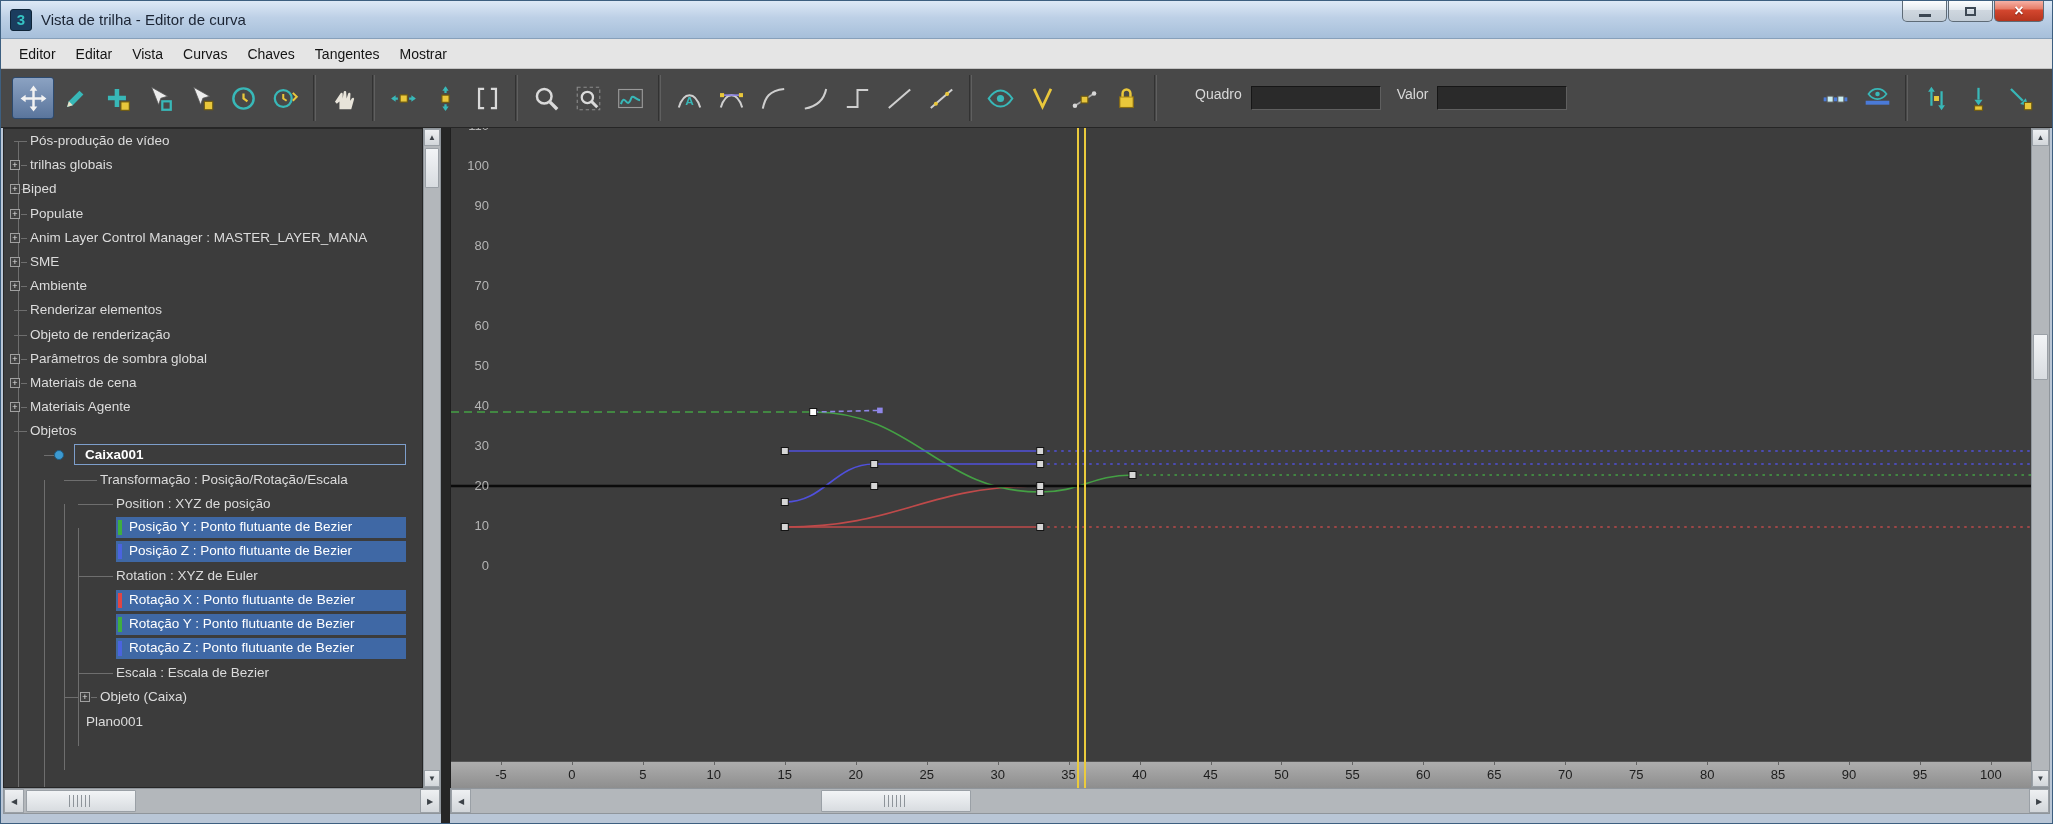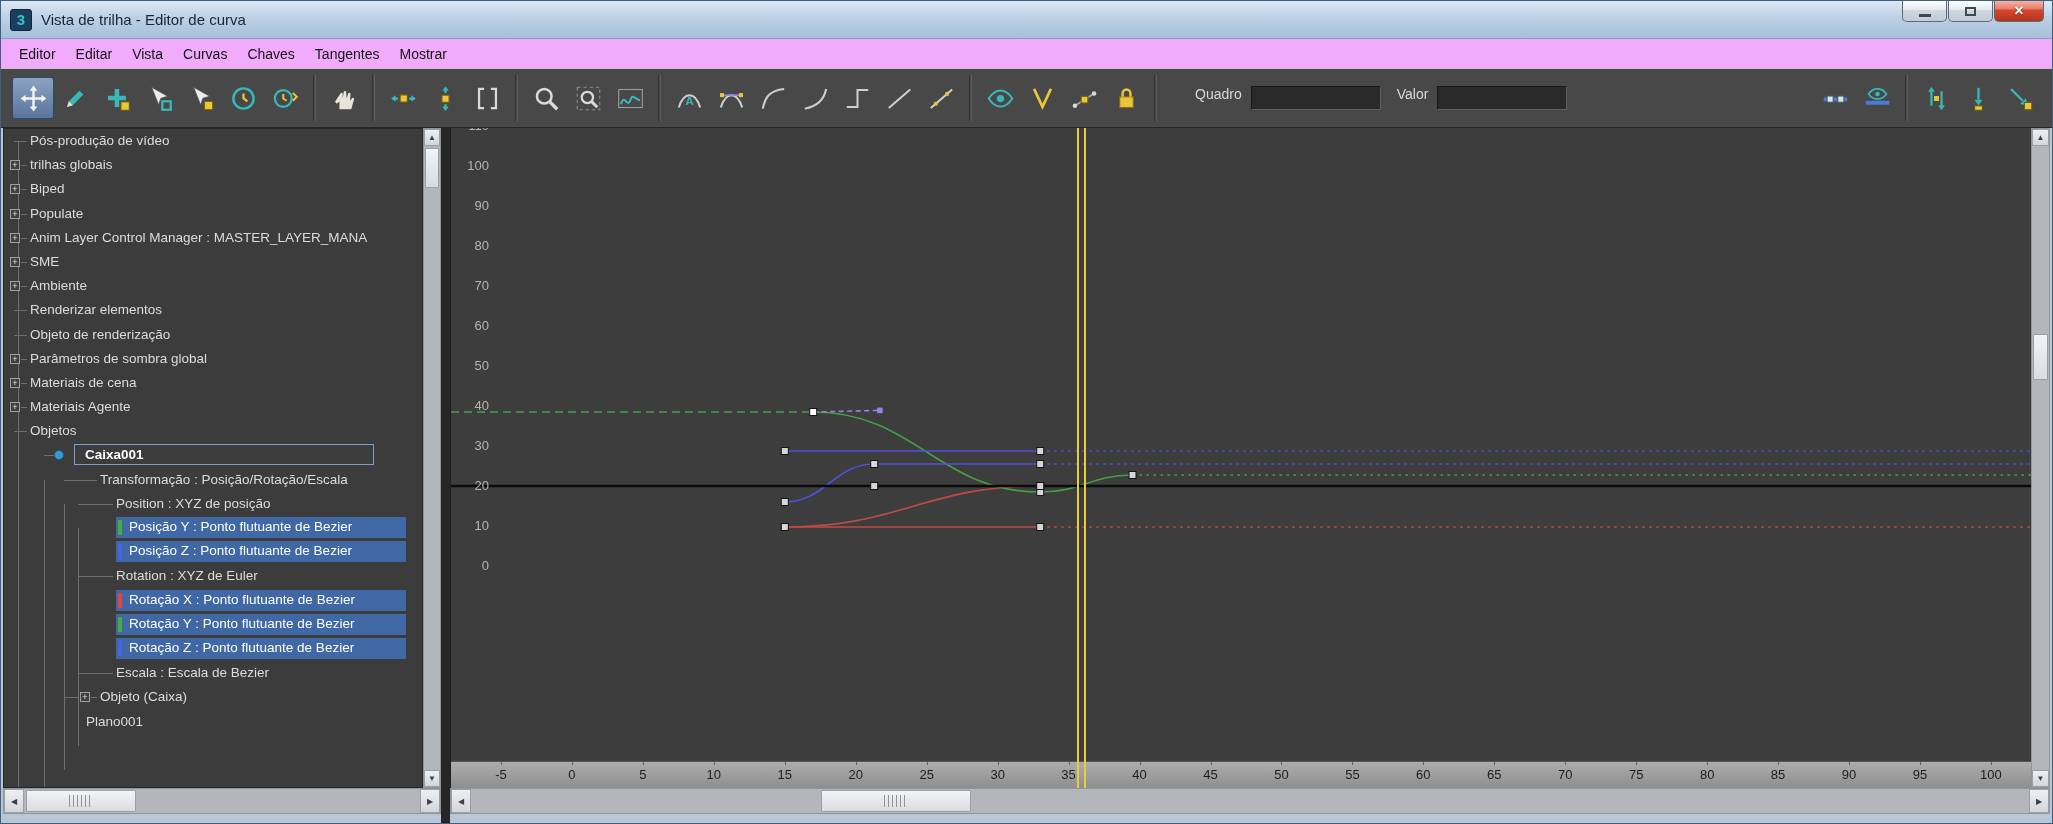--- a/index.html
+++ b/index.html
@@ -13,21 +13,21 @@
   .app-icon span{color:#35c3c3;font-weight:bold;font-size:15px;line-height:1}
   .title{font-size:15px;color:#1b2433;margin-left:9px}
   .winbtns{margin-left:auto;align-self:flex-start;display:flex;padding-right:8px}
   .wbtn{height:21px;border:1px solid #5e6b77;border-top:none;border-radius:0 0 5px 5px;display:flex;align-items:center;justify-content:center;margin-left:1px;cursor:default}
   .wbtn.min,.wbtn.max{width:45px;background:linear-gradient(#fdfeff,#e3e9ef 45%,#cfd7df 46%,#c2ccd6)}
   .wbtn.close{width:50px;background:linear-gradient(#f6b1a5,#e67c67 40%,#d4472f 45%,#b5341d);color:#fff;font-size:16px;font-weight:bold;text-shadow:0 1px 1px #7a1d10}
   .glyph-min{width:12px;height:3px;background:#3d4854;margin-top:9px}
   .glyph-max{width:11px;height:9px;border:2px solid #3d4854}
 
   
-  .menubar{height:30px;background:#f0abfc;border-bottom:1px solid #c3c3c3;display:flex;align-items:center;padding-left:8px}
+  .menubar{height:30px;background:#e5e5e5;border-bottom:1px solid #c3c3c3;display:flex;align-items:center;padding-left:8px}
   .menu-item{font-size:14px;color:#141414;padding:4px 10px}
 
   
   .toolbar{height:59px;background:#484848;border-bottom:1px solid #262626;display:flex;align-items:center;padding:0 8px}
   .tb-group{display:flex;align-items:center;padding:0 3px}
   .tb-sep{width:3px;height:46px;border-left:1px solid #323232;border-right:1px solid #5f5f5f;margin:0 4px}
   .tb-btn{width:42px;height:42px;display:flex;align-items:center;justify-content:center;border-radius:3px;border:1px solid transparent}
   .tb-btn.active{background:linear-gradient(#8ba2c2,#5a759c);border-color:#2d4a6e}
   .tb-fields{display:flex;align-items:center;margin-left:18px}
   .tb-field-label{color:#d8d8d8;font-size:14px;margin:0 9px 8px 16px}
@@ -51,21 +51,21 @@
   .xtick{position:absolute;top:0;width:1px;height:3px;background:#636363}
   .time-slider{position:absolute;top:0;height:660px;width:9px;border-left:2px solid #ebcb3d;border-right:2px solid #ebcb3d;z-index:4}
 
   
   .trow{height:24.2px;position:relative}
   .spine{position:absolute;width:1px;background:#6e6e6e}
   .twig{position:absolute;top:12px;height:1px;background:#6e6e6e}
   .plusbox{position:absolute;top:7px;width:10px;height:10px;background:#404040;border:1px solid #a0a0a0;color:#e2e2e2;font-size:9px;line-height:8px;text-align:center}
   .tdot{position:absolute;left:50px;top:7px;width:10px;height:10px;border-radius:50%;background:#3d9ad1;border:1px solid #1f5d84}
   .tlabel{position:absolute;top:4px;font-size:13.5px;color:#dcdcdc;white-space:nowrap}
-  .cbox{position:absolute;left:70px;top:1px;width:300px;height:21px;border:1px solid #7d9ecb}
+  .cbox{position:absolute;left:70px;top:1px;width:332px;height:21px;border:1px solid #7d9ecb}
   .blabel{position:absolute;left:10px;top:2px;font-size:13.5px;font-weight:bold;color:#fff;white-space:nowrap}
   .hl{position:absolute;left:112px;top:1px;width:290px;height:21px;background:#3f68a5}
   .hl .tick{position:absolute;left:2px;top:3px;width:4px;height:15px}
   .hlabel{position:absolute;left:13px;top:2px;font-size:13.5px;color:#fff;white-space:nowrap}
 
   
   .sb{background:#b3b7bb;border:1px solid #8f959b;display:flex}
   .sbv{flex-direction:column;width:18px;height:660px}
   #graph-vscroll{width:19px}
   .sbh{height:26px;flex-direction:row}
@@ -343,21 +343,21 @@
               <span class="tlabel" style="left:26px">Pós-produção de vídeo</span>
             </div>
             <div class="trow">
               <span class="plusbox" style="left:6px">+</span>
               <span class="twig" style="left:17px;width:6px"></span>
               <span class="tlabel" style="left:26px">trilhas globais</span>
             </div>
             <div class="trow">
               <span class="plusbox" style="left:6px">+</span>
               <span class="twig" style="left:17px;width:6px"></span>
-              <span class="tlabel" style="left:26px">Biped</span>
+              <span class="tlabel" style="left:18px">Biped</span>
             </div>
             <div class="trow">
               <span class="plusbox" style="left:6px">+</span>
               <span class="twig" style="left:17px;width:6px"></span>
               <span class="tlabel" style="left:26px">Populate</span>
             </div>
             <div class="trow">
               <span class="plusbox" style="left:6px">+</span>
               <span class="twig" style="left:17px;width:6px"></span>
               <span class="tlabel" style="left:26px">Anim Layer Control Manager : MASTER_LAYER_MANA</span>

